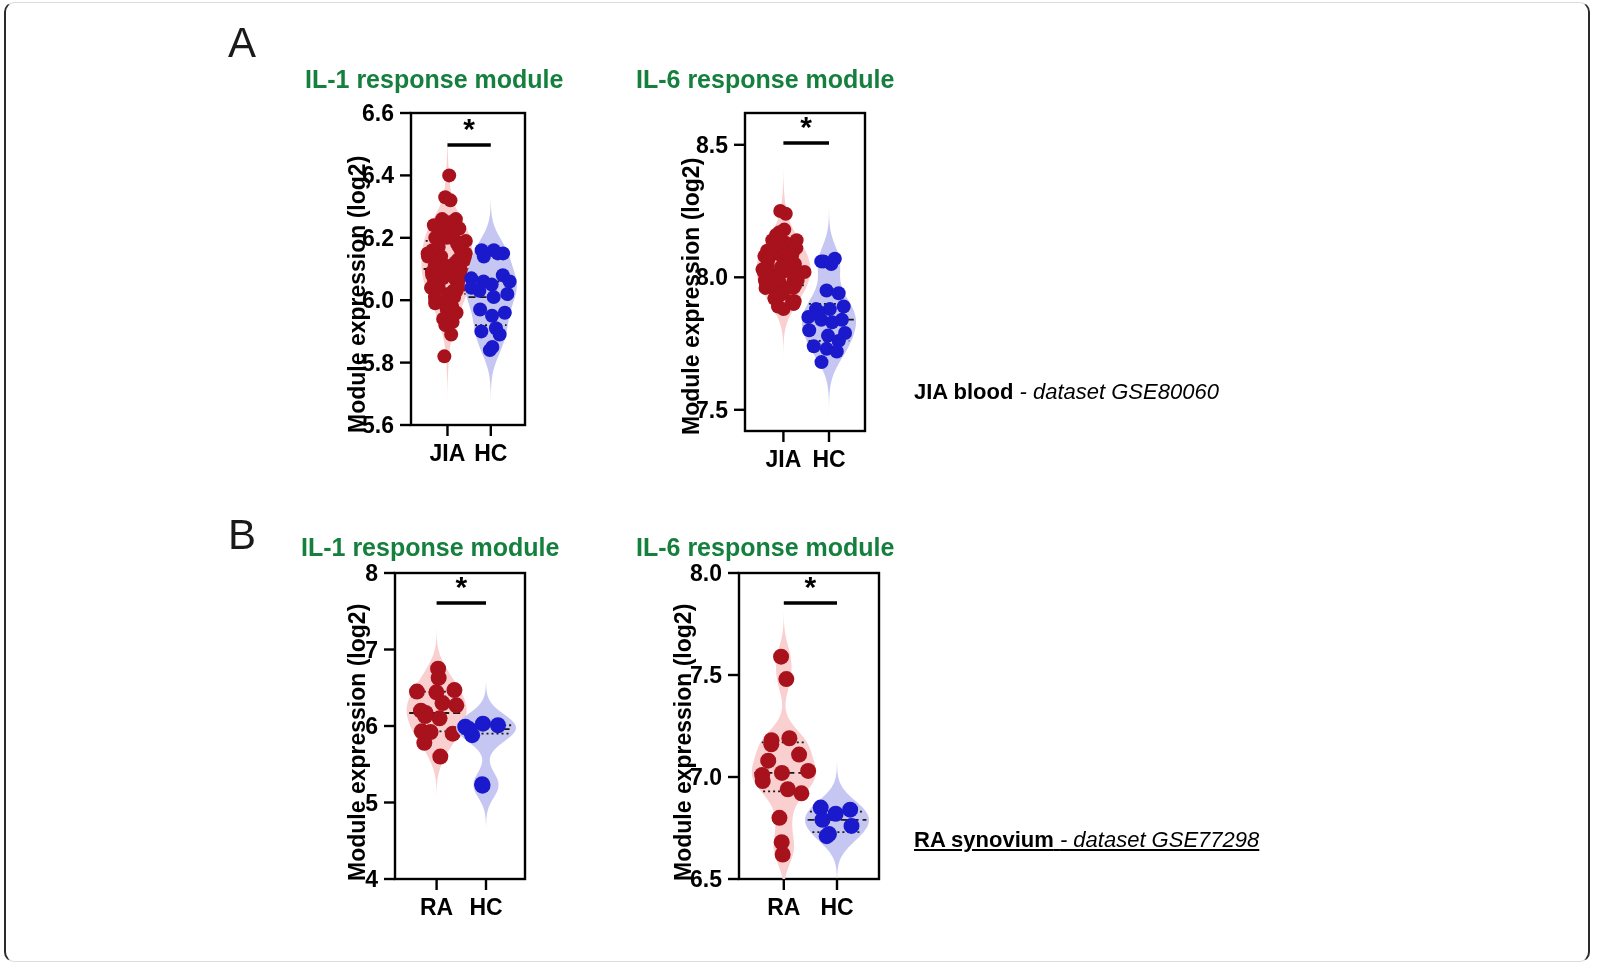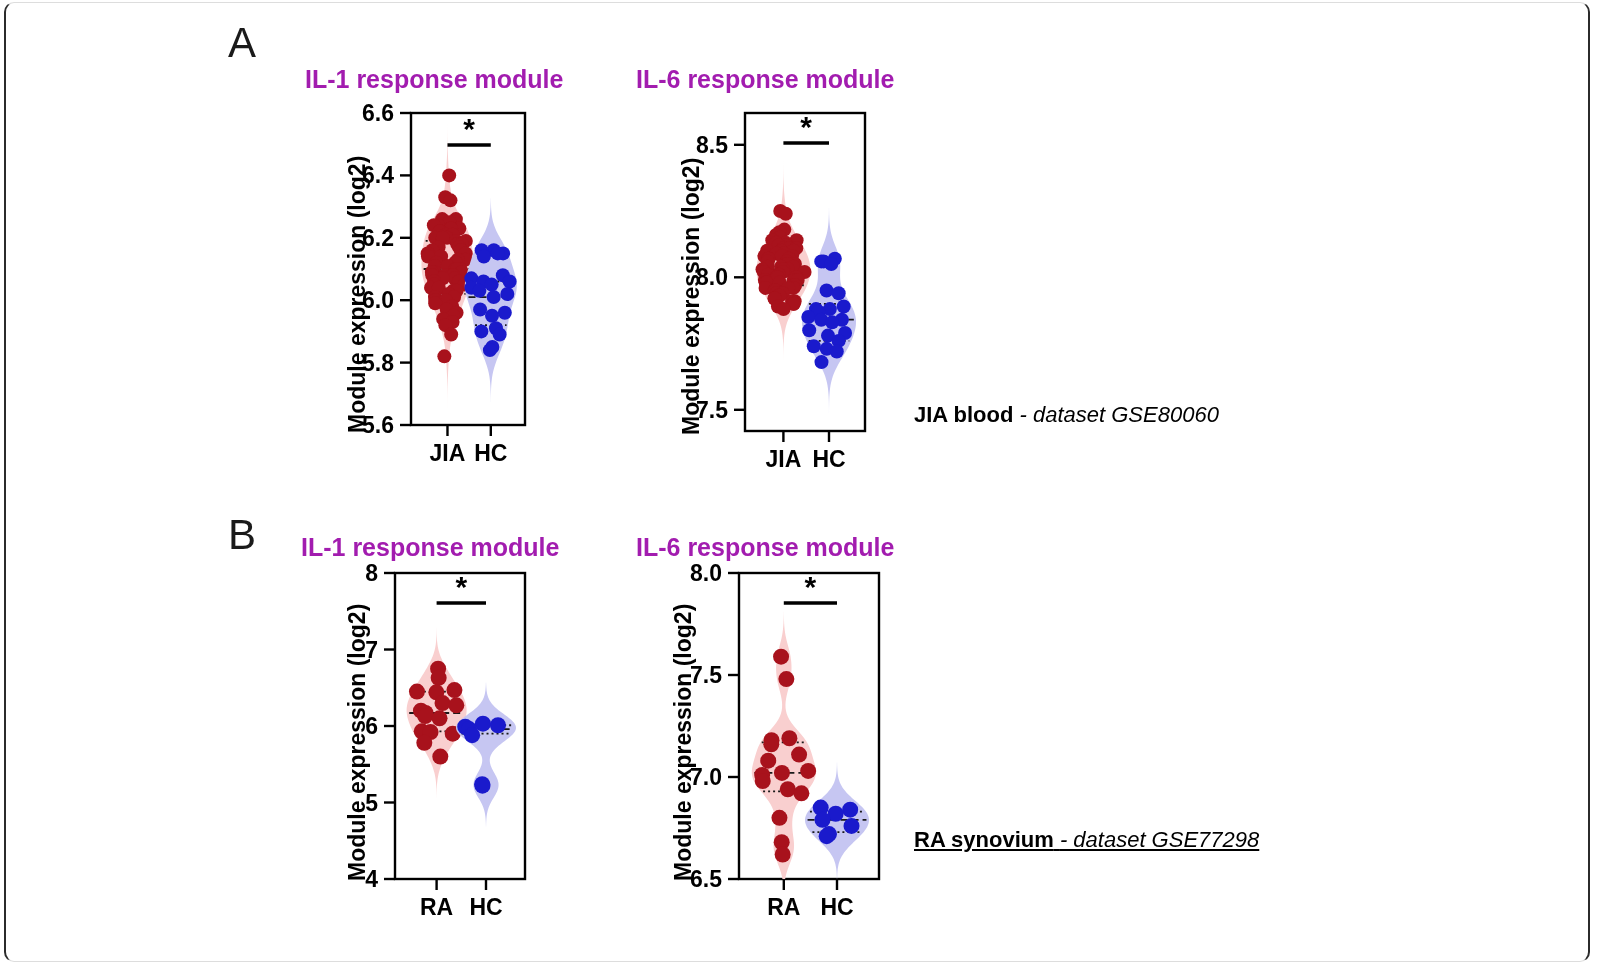--- a/index.html
+++ b/index.html
@@ -25,21 +25,21 @@
     font-size:42px;
     font-weight:400;
     color:#1a1a1a;
     font-family:"Liberation Sans", sans-serif;
     letter-spacing:0px;
   }
   .plot-title {
     position:absolute;
     font-size:25px;
     font-weight:bold;
-    color:#a21caf;
+    color:#15803d;
     white-space:nowrap;
     font-family:"Liberation Sans", sans-serif;
   }
   .axis-title {
     position:absolute;
     font-size:23px;
     font-weight:bold;
     color:#000;
     white-space:nowrap;
     transform-origin:0 0;
@@ -312,21 +312,21 @@
             <circle cx="91.79" cy="238.50" r="7" fill="#1A1ACC"></circle>
             <circle cx="76.49" cy="249.10" r="7" fill="#1A1ACC"></circle>
             <line x1="84" x2="84" y1="318" y2="329" stroke="#000000" stroke-width="2.4"></line>
             <text x="84" y="354" text-anchor="middle" font-size="23" font-weight="bold" font-family="&quot;Liberation Sans&quot;, sans-serif" fill="#000000">HC</text>
             <line x1="38.4" x2="84" y1="30" y2="30" stroke="#000" stroke-width="3.4"></line>
             <text x="61.2" y="24" text-anchor="middle" font-size="30" font-weight="bold" font-family="&quot;Liberation Sans&quot;, sans-serif" fill="#000">*</text>
           </g>
         </svg>
       </div>
 
-    <div class="caption" style="left:908px; top:399px;">
+    <div class="caption" style="left:908px; top:376px;">
       <b>JIA blood</b>
       <i>- dataset GSE80060</i>
     </div>
   </div>
 
   <div class="panel">
     <div class="panel-letter" style="left:222px; top:508px;">B</div>
 
     <div class="plot-title" style="left:295px; top:530px;">IL-1 response module</div>
     <div class="axis-title" style="left:338px; top:878px;">Module expression (log2)</div>

